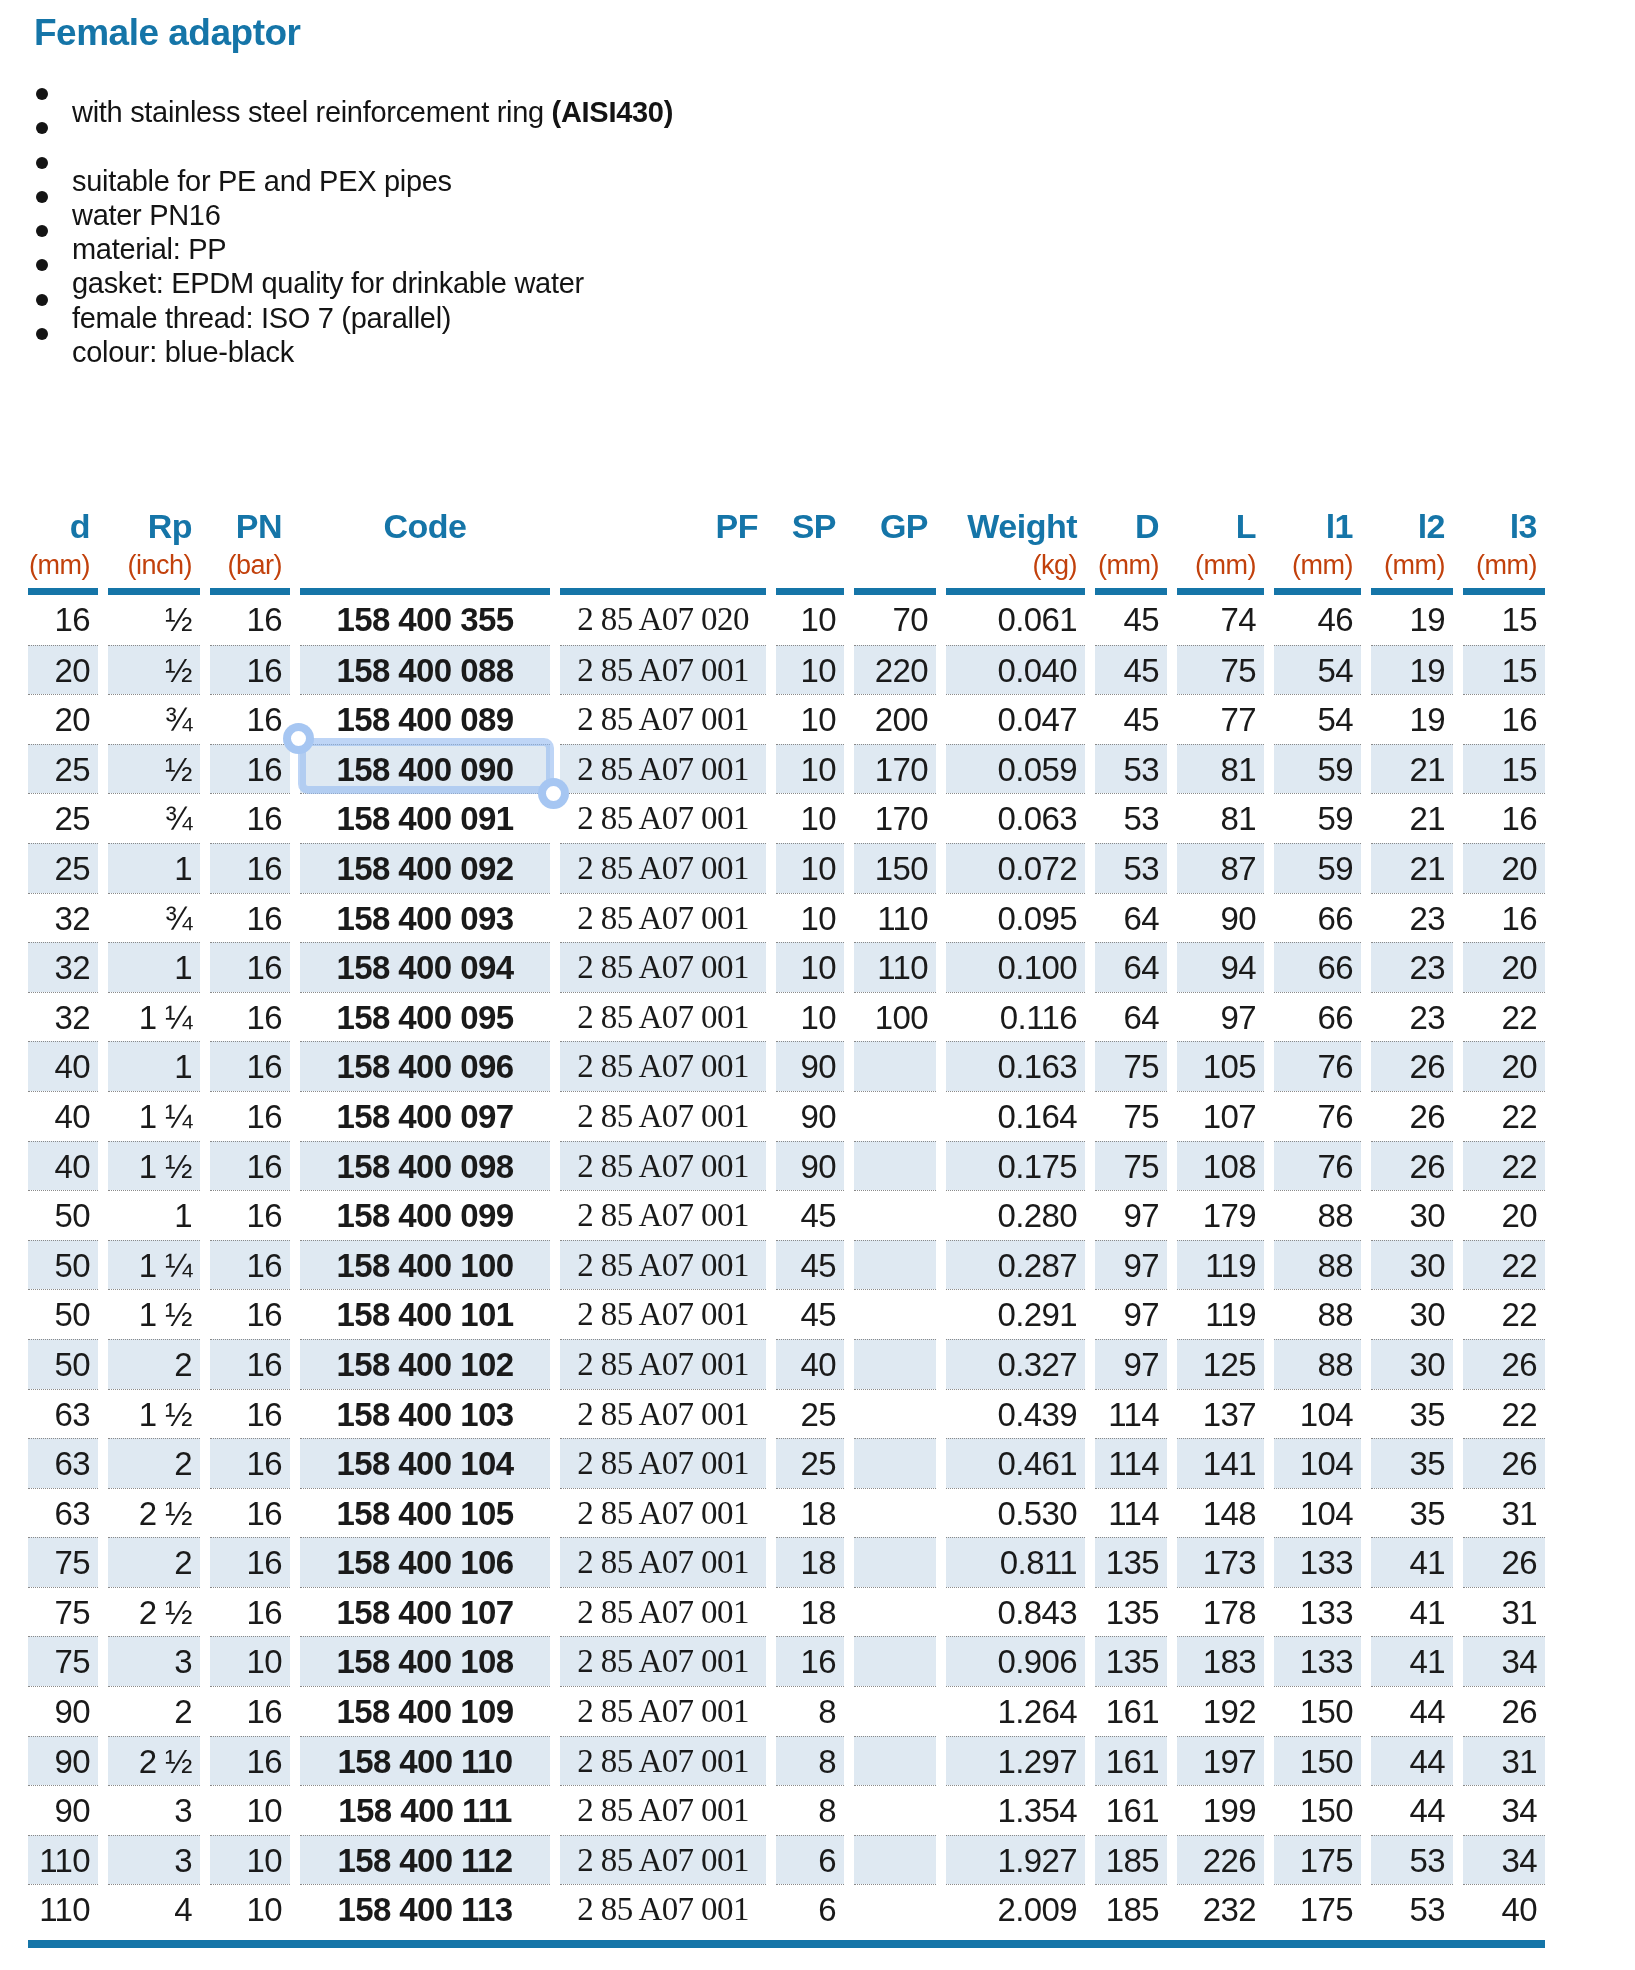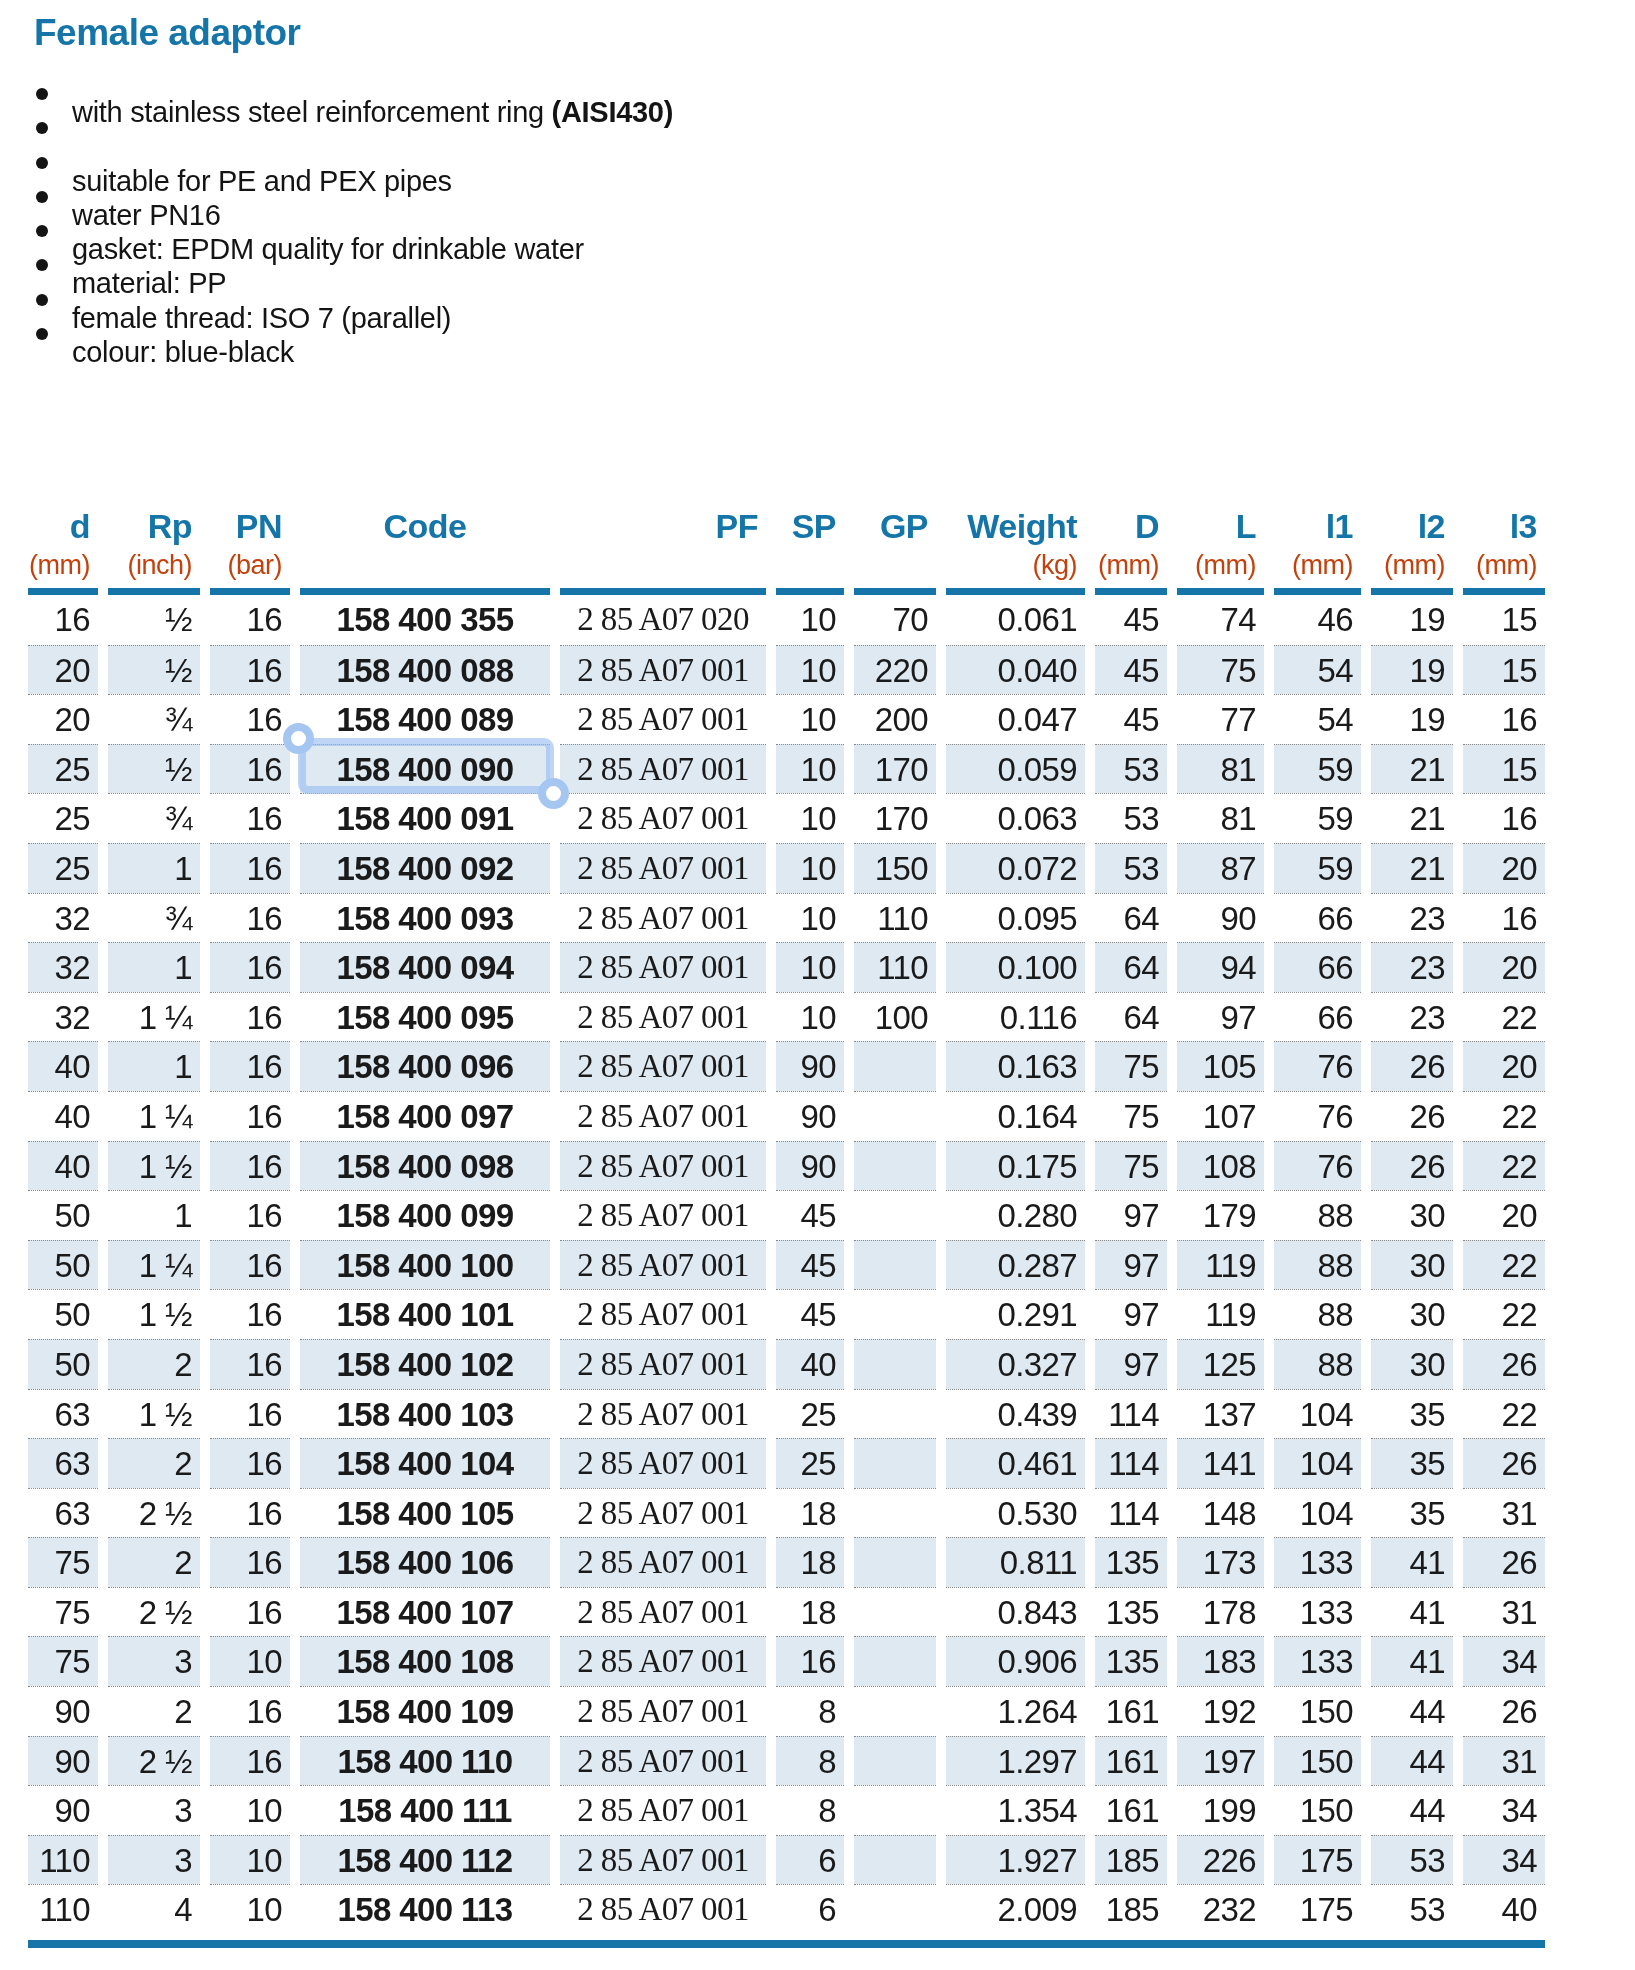--- a/index.html
+++ b/index.html
@@ -86,25 +86,25 @@
     <li class="feature">
       <span class="dot"></span>
       <span><span>suitable for PE and PEX pipes</span></span>
     </li>
     <li class="feature">
       <span class="dot"></span>
       <span><span>water PN16</span></span>
     </li>
     <li class="feature">
       <span class="dot"></span>
+      <span><span>material: PP</span></span>
+    </li>
+    <li class="feature">
+      <span class="dot"></span>
       <span><span>gasket: EPDM quality for drinkable water</span></span>
-    </li>
-    <li class="feature">
-      <span class="dot"></span>
-      <span><span>material: PP</span></span>
     </li>
     <li class="feature">
       <span class="dot"></span>
       <span><span>female thread: ISO 7 (parallel)</span></span>
     </li>
     <li class="feature">
       <span class="dot"></span>
       <span><span>colour: blue-black</span></span>
     </li>
   </ul>

